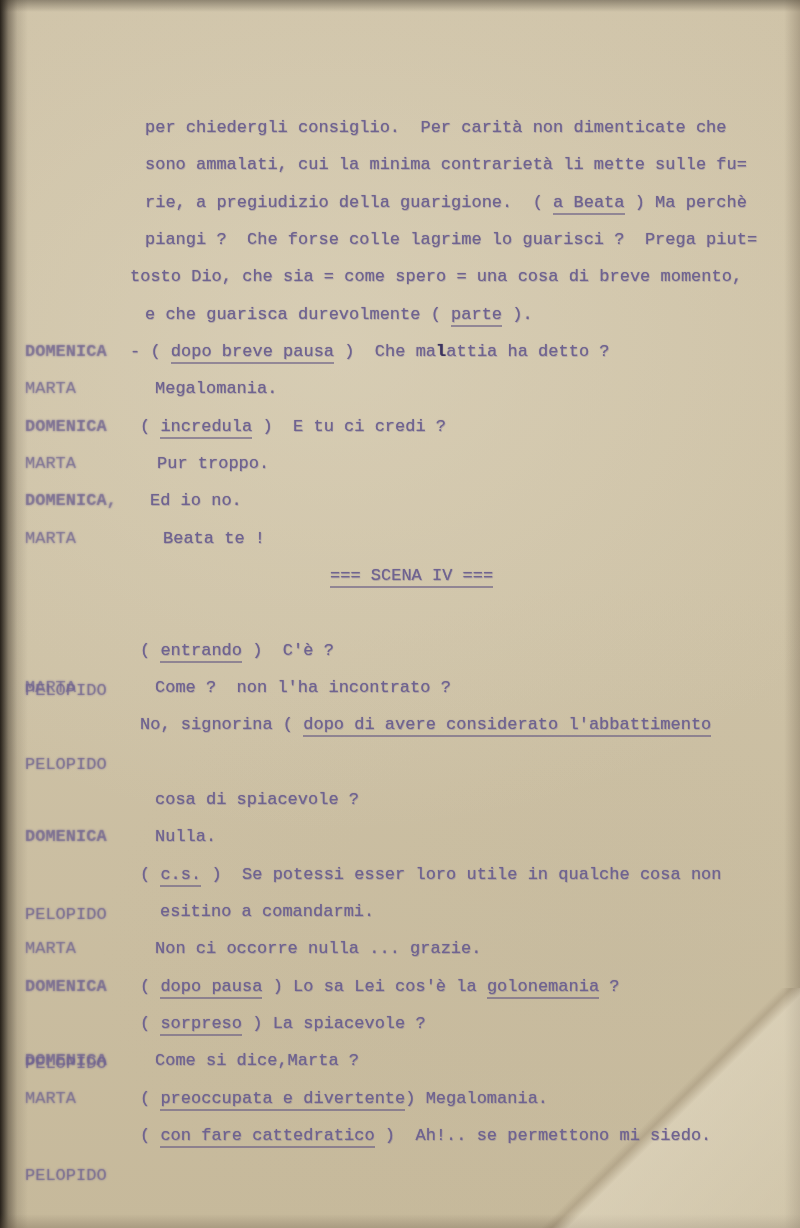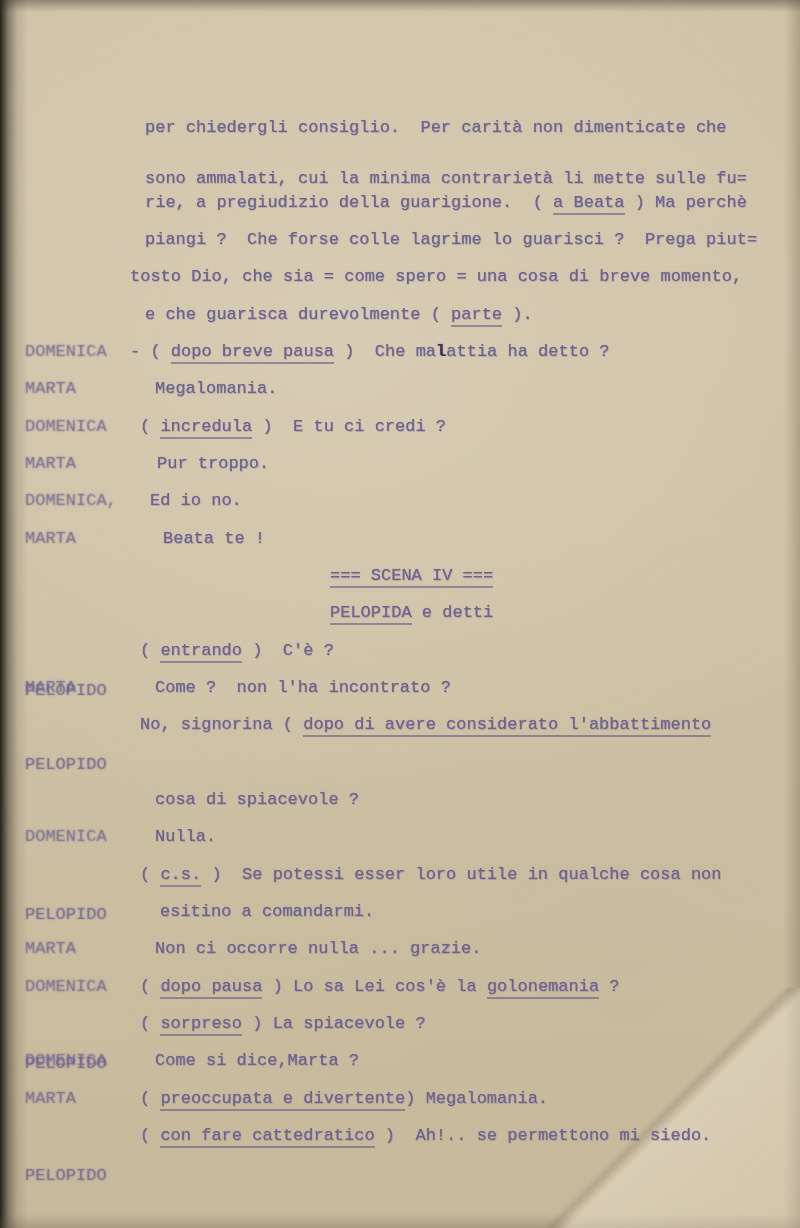--- a/index.html
+++ b/index.html
@@ -24,42 +24,42 @@
   .edge-right{position:absolute;right:0;top:0;bottom:0;width:16px;
     background:linear-gradient(270deg, rgba(95,80,62,.3), rgba(0,0,0,0));}
   .edge-bottom{position:absolute;left:0;bottom:0;right:0;height:14px;
     background:linear-gradient(0deg, rgba(95,80,62,.28), rgba(0,0,0,0));}
   .fold-br{position:absolute;right:0;bottom:0;width:300px;height:240px;
     background:linear-gradient(135deg, rgba(0,0,0,0) 52%, rgba(118,100,78,.22) 54%, rgba(234,226,205,.5) 57%, rgba(231,223,201,.32) 100%);}
 
   .row{position:absolute;left:0;right:0;height:38px;}
   .sp{position:absolute;left:25px;white-space:pre;
       text-shadow:0 0 2px rgba(111,99,144,.9);}
-  .f1{color:rgba(111,99,144,.30);filter:blur(.6px);}
+  .f1{color:rgba(111,99,144,.30);filter:blur(.6px);font-weight:bold;}
   .f2{color:rgba(111,99,144,.36);filter:blur(.5px);}
   .f3{color:rgba(111,99,144,.48);filter:blur(.4px);margin-top:40px;}
   .tx{position:absolute;white-space:pre;
       text-shadow:0 0 1px rgba(111,99,144,.75), .6px .6px 0 rgba(111,99,144,.28);}
   .u{border-bottom:2px solid rgba(101,90,132,.6);padding-bottom:1px;}
   .b{color:#3d3460;font-weight:bold;text-shadow:0 0 1px rgba(61,52,96,.9);}
 </style>
 </head>
 <body>
 
 <div class="page">
   <div class="edge-left"></div>
   <div class="edge-top"></div>
   <div class="edge-right"></div>
   <div class="edge-bottom"></div>
   <div class="fold-br"></div>
 
   <div class="row" style="top:118px">
     <span class="tx" style="left:145px"><span>per chiedergli consiglio.  Per carità non dimenticate che</span></span>
   </div>
-  <div class="row" style="top:169px">
+  <div class="row" style="top:155px">
     <span class="tx" style="left:145px"><span>sono ammalati, cui la minima contrarietà li mette sulle fu=</span></span>
   </div>
   <div class="row" style="top:193px">
     <span class="tx" style="left:145px"><span>rie, a pregiudizio della guarigione.  ( </span><span class="u">a Beata</span><span> ) Ma perchè</span></span>
   </div>
   <div class="row" style="top:230px">
     <span class="tx" style="left:145px"><span>piangi ?  Che forse colle lagrime lo guarisci ?  Prega piut=</span></span>
   </div>
   <div class="row" style="top:267px">
     <span class="tx" style="left:130px"><span>tosto Dio, che sia = come spero = una cosa di breve momento,</span></span>
@@ -88,23 +88,20 @@
     <span class="sp f1">DOMENICA,</span>
     <span class="tx" style="left:150px"><span>Ed io no.</span></span>
   </div>
   <div class="row" style="top:529px">
     <span class="sp f2">MARTA</span>
     <span class="tx" style="left:163px"><span>Beata te !</span></span>
   </div>
 
   <div class="row" style="top:566px">
     <span class="tx" style="left:330px"><span class="u">=== SCENA IV ===</span></span>
-  </div>
-  <div class="row" style="top:603px">
-    <span class="tx" style="left:330px"><span class="u">PELOPIDA</span><span> e detti</span></span>
   </div>
 
   <div class="row" style="top:641px">
     <span class="sp f3">PELOPIDO</span>
     <span class="tx" style="left:140px"><span>( </span><span class="u">entrando</span><span> )  C'è ?</span></span>
   </div>
   <div class="row" style="top:678px">
     <span class="sp f2">MARTA</span>
     <span class="tx" style="left:155px"><span>Come ?  non l'ha incontrato ?</span></span>
   </div>

